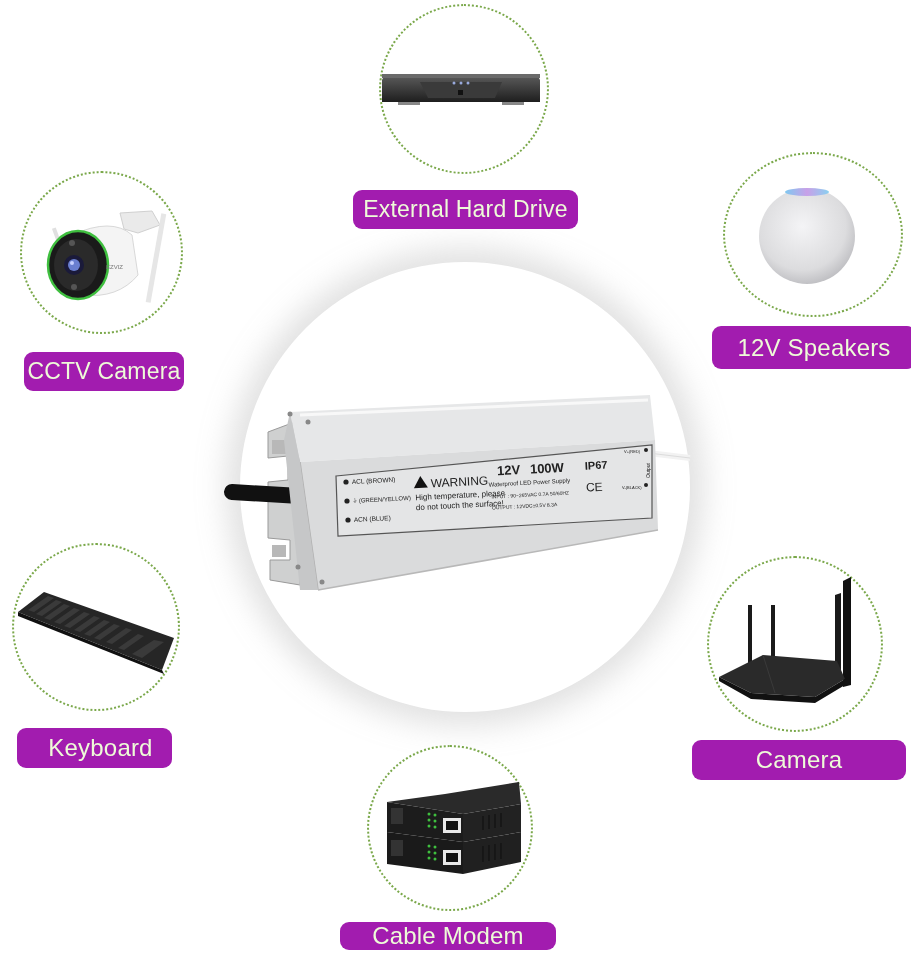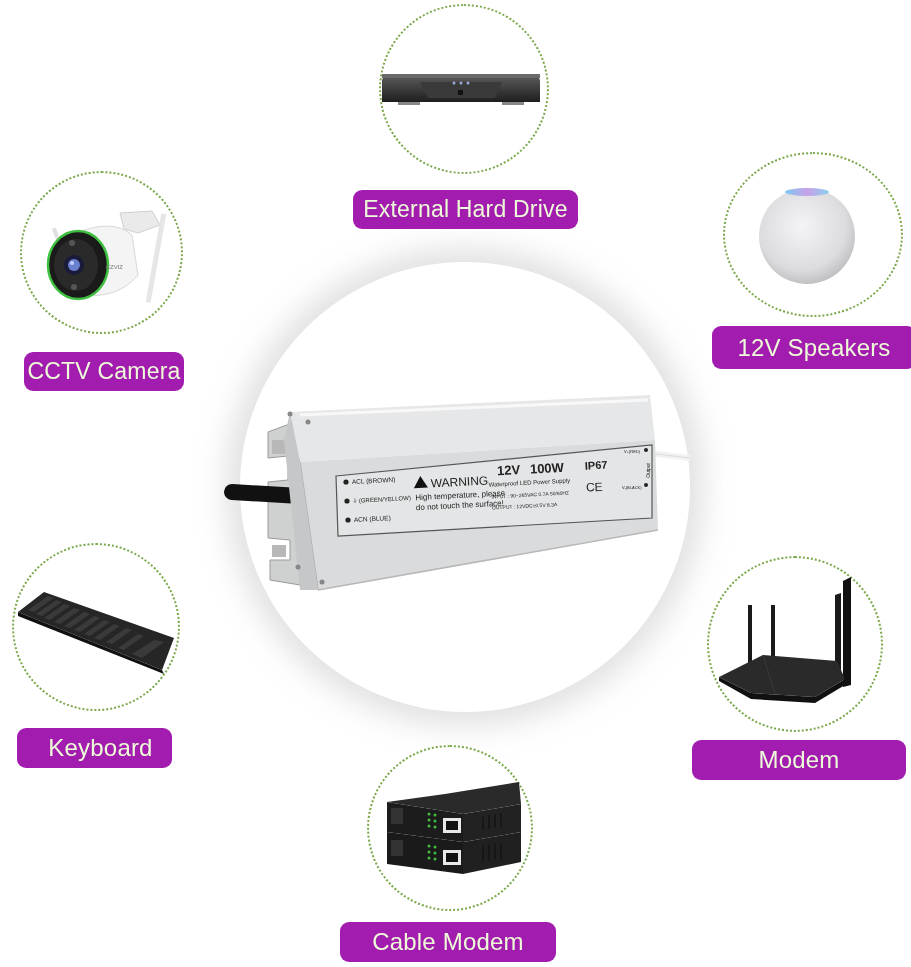--- a/index.html
+++ b/index.html
@@ -175,21 +175,21 @@
   <div class="device-circle" style="left:707px; top:556px; width:176px; height:176px;"></div>
   <svg style="position:absolute; left:715px; top:575px;" width="150" height="140" viewBox="0 0 150 140">
     <rect x="33" y="30" width="4" height="72" fill="#1a1a1a"></rect>
     <rect x="56" y="30" width="4" height="72" fill="#1a1a1a"></rect>
     <path d="M120 20 L126 18 L126 100 L120 102 Z" fill="#1a1a1a"></path>
     <path d="M128 6 L136 2 L136 110 L128 112 Z" fill="#111"></path>
     <path d="M4 102 L48 80 L122 86 L130 104 L100 122 L36 118 Z" fill="#2a2a2a"></path>
     <path d="M4 102 L36 118 L100 122 L130 104 L130 110 L100 128 L36 124 L4 106 Z" fill="#111"></path>
     <path d="M48 80 L60 118" stroke="#3a3a3a" stroke-width="1"></path>
   </svg>
-  <div class="label" style="left:692px; top:740px; width:214px; height:40px; font-size:24px;">Modem</div>
+  <div class="label" style="left:692px; top:740px; width:214px; height:40px; font-size:24px;">Camera</div>
 
   <div class="device-circle" style="left:367px; top:745px; width:166px; height:166px;"></div>
   <svg style="position:absolute; left:383px; top:774px;" width="140" height="120" viewBox="0 0 140 120">
 
     <path d="M4 28 L62 20 L136 8 L138 30 L80 40 Z" fill="#2a2a2a"></path>
     <path d="M4 28 L80 40 L80 68 L4 58 Z" fill="#1c1c1c"></path>
     <path d="M80 40 L138 30 L138 58 L80 68 Z" fill="#222"></path>
     <rect x="60" y="44" width="18" height="15" fill="#e8e8e8"></rect>
     <rect x="63" y="47" width="12" height="9" fill="#111"></rect>
     <g fill="#3fbf3f">
@@ -219,15 +219,15 @@
       <line x1="100" y1="42" x2="100" y2="56"></line>
         <line x1="106" y1="41" x2="106" y2="55"></line>
       <line x1="112" y1="40" x2="112" y2="54"></line>
         <line x1="118" y1="39" x2="118" y2="53"></line>
       <line x1="100" y1="72" x2="100" y2="88"></line>
         <line x1="106" y1="71" x2="106" y2="87"></line>
       <line x1="112" y1="70" x2="112" y2="86"></line>
         <line x1="118" y1="69" x2="118" y2="85"></line>
     </g>
   </svg>
-  <div class="label" style="left:340px; top:922px; width:216px; height:40px; font-size:24px;">Cable Modem</div>
+  <div class="label" style="left:340px; top:922px; width:216px; height:28px; font-size:24px;">Cable Modem</div>
 
 </div>
 
 </body></html>

